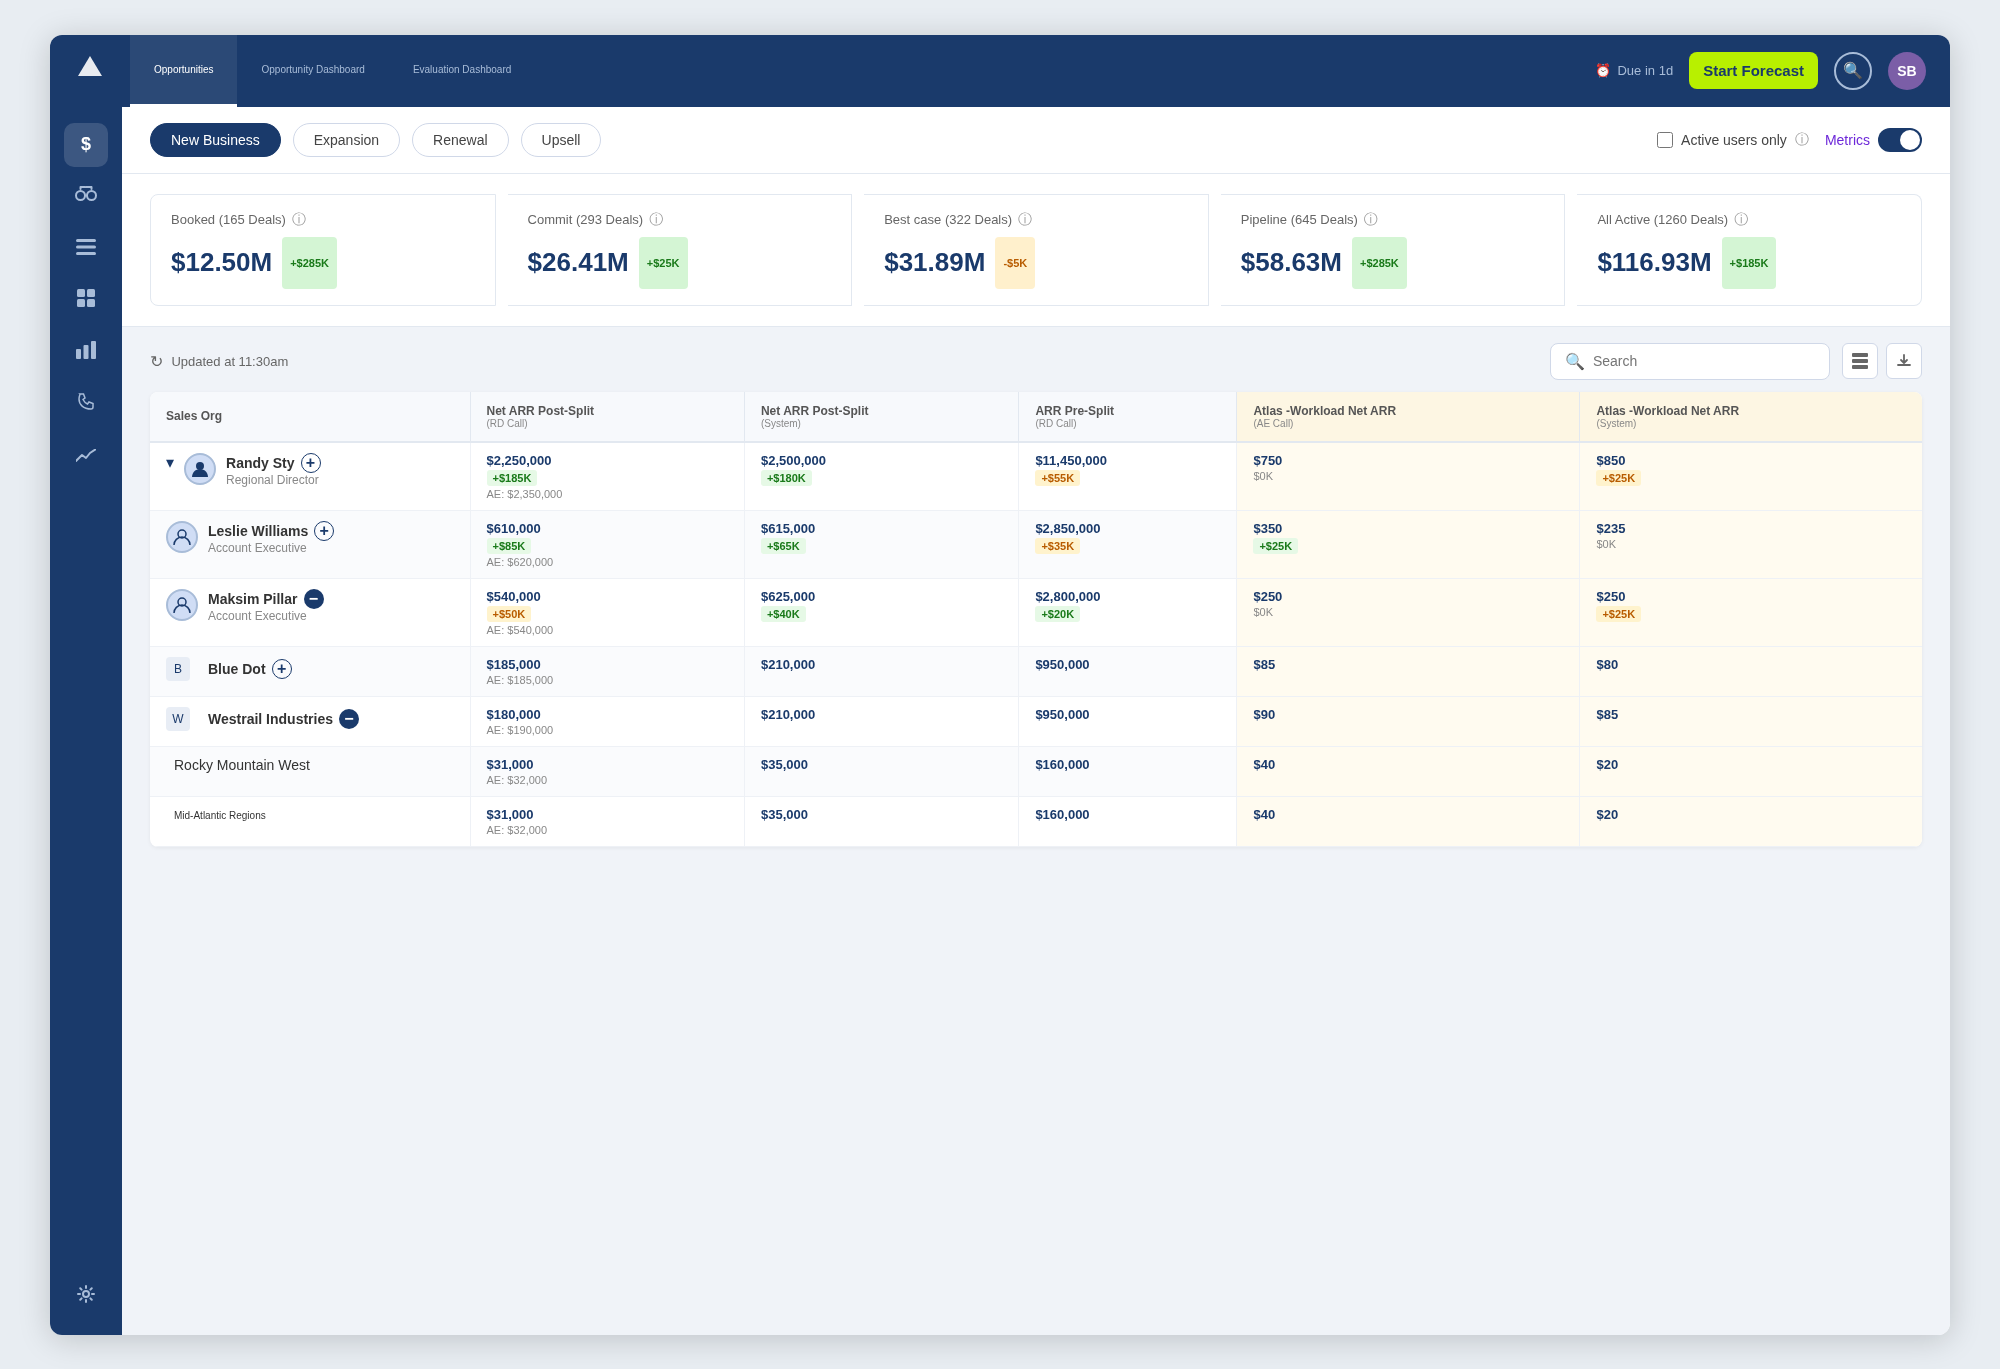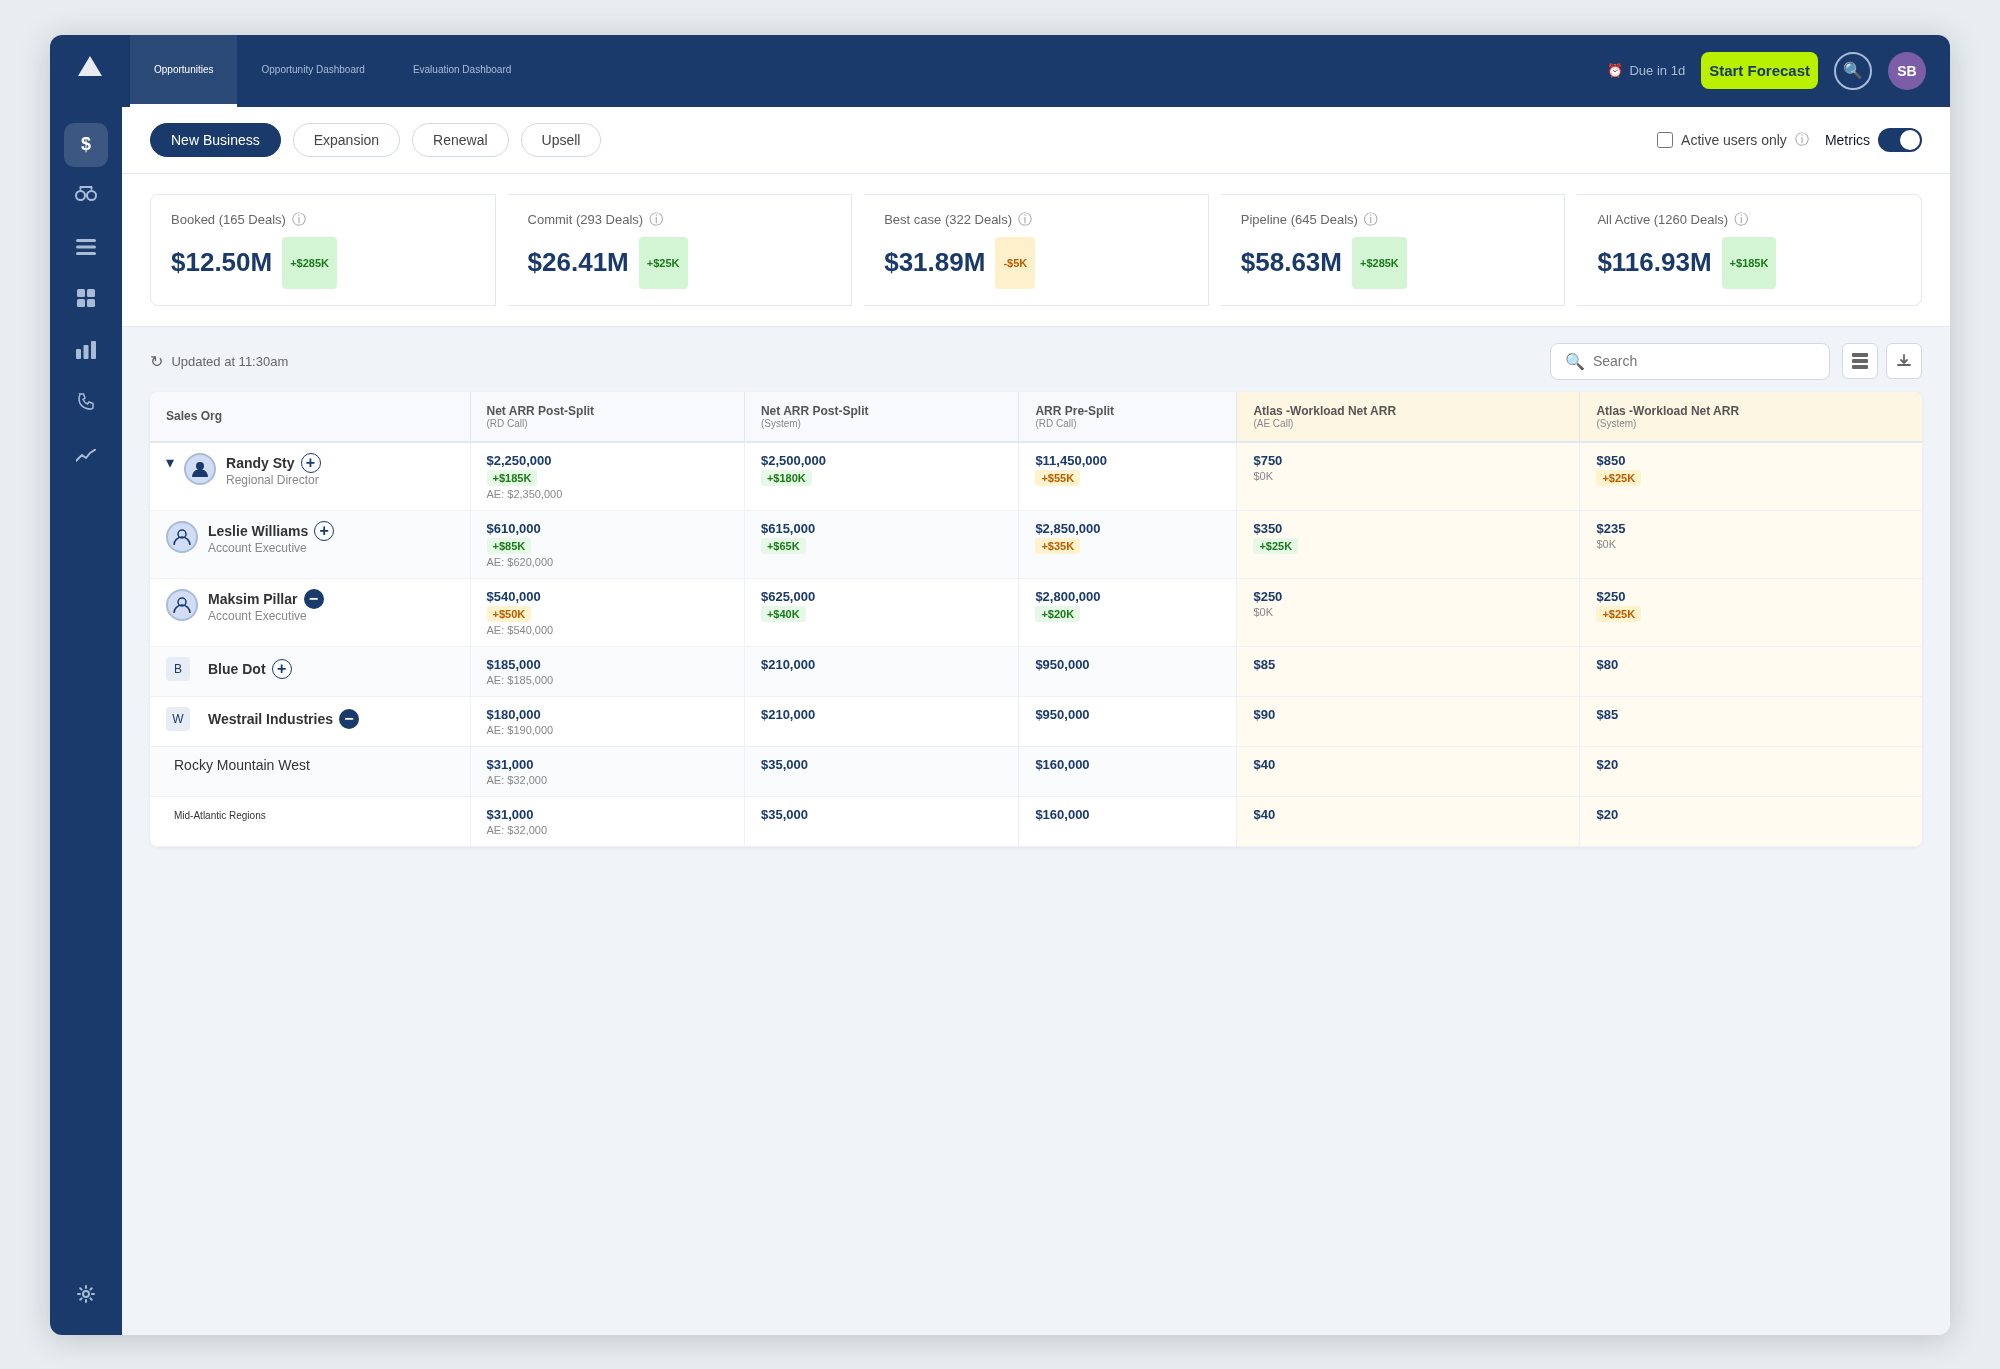--- a/index.html
+++ b/index.html
@@ -8,21 +8,21 @@
     .app-container { width: 1900px; height: 1300px; background: #fff; border-radius: 12px; overflow: hidden; display: flex; flex-direction: column; box-shadow: 0 4px 32px rgba(0,0,0,0.18); }
 
     
     .top-nav { background: #1a3a6b; display: flex; align-items: center; height: 72px; padding: 0 24px; gap: 0; flex-shrink: 0; }
     .nav-logo { color: #fff; margin-right: 24px; font-size: 22px; }
     .nav-tabs { display: flex; align-items: center; flex: 1; height: 100%; }
     .nav-tab { color: #a8bcd8; padding: 0 24px; height: 100%; display: flex; align-items: center; font-size: 10px; cursor: pointer; border-bottom: 3px solid transparent; white-space: nowrap; }
     .nav-tab.active { color: #fff; border-bottom: 3px solid #fff; background: rgba(255,255,255,0.08); }
     .nav-right { display: flex; align-items: center; gap: 16px; margin-left: auto; }
     .due-badge { display: flex; align-items: center; gap: 6px; color: #a8bcd8; font-size: 13px; }
-    .start-forecast-btn { background: #b8f000; color: #1a3a6b; font-weight: 700; font-size: 15px; border: none; border-radius: 8px; padding: 10px 8px; cursor: pointer; white-space: nowrap; }
+    .start-forecast-btn { background: #b8f000; color: #1a3a6b; font-weight: 700; font-size: 15px; border: none; border-radius: 8px; padding: 10px 14px; cursor: pointer; white-space: nowrap; }
     .nav-icon-btn { width: 38px; height: 38px; border-radius: 50%; border: 2px solid #a8bcd8; background: transparent; display: flex; align-items: center; justify-content: center; cursor: pointer; color: #fff; font-size: 16px; }
     .avatar { width: 38px; height: 38px; border-radius: 50%; background: #7b5ea7; display: flex; align-items: center; justify-content: center; color: #fff; font-weight: 700; font-size: 14px; }
 
     
     .main-layout { display: flex; flex: 1; overflow: hidden; }
 
     
     .sidebar { width: 72px; background: #1a3a6b; display: flex; flex-direction: column; align-items: center; padding: 16px 0; gap: 8px; flex-shrink: 0; }
     .sidebar-item { width: 44px; height: 44px; border-radius: 10px; display: flex; align-items: center; justify-content: center; cursor: pointer; color: #a8bcd8; font-size: 20px; }
     .sidebar-item.active { background: rgba(255,255,255,0.15); color: #fff; }
@@ -32,21 +32,21 @@
     .content { flex: 1; background: #f0f3f8; display: flex; flex-direction: column; overflow: hidden; }
 
     
     .sub-header { background: #fff; padding: 16px 28px; display: flex; align-items: center; gap: 12px; border-bottom: 1px solid #e2e8f0; flex-shrink: 0; }
     .pill-btn { padding: 8px 20px; border-radius: 20px; border: 1.5px solid #d0d8e8; background: #fff; font-size: 14px; font-weight: 500; cursor: pointer; color: #444; }
     .pill-btn.active { background: #1a3a6b; color: #fff; border-color: #1a3a6b; }
     .sub-header-right { margin-left: auto; display: flex; align-items: center; gap: 16px; }
     .checkbox-label { display: flex; align-items: center; gap: 8px; font-size: 14px; color: #444; cursor: pointer; }
     .checkbox-label input { width: 16px; height: 16px; }
     .info-icon { color: #999; font-size: 14px; }
-    .toggle-container { display: flex; align-items: center; gap: 8px; font-size: 14px; color: #0f172a; }
+    .toggle-container { display: flex; align-items: center; gap: 8px; font-size: 14px; color: #6d28d9; }
     .toggle { width: 44px; height: 24px; background: #1a3a6b; border-radius: 12px; position: relative; cursor: pointer; }
     .toggle-knob { width: 20px; height: 20px; background: #fff; border-radius: 50%; position: absolute; top: 2px; right: 2px; }
 
     
     .kpi-row { display: flex; gap: 12px; padding: 20px 28px; background: #fff; border-bottom: 1px solid #e2e8f0; flex-shrink: 0; }
     .kpi-card { flex: 1; padding: 16px 20px; border: 1px solid #e2e8f0; border-radius: 0; background: #fff; }
     .kpi-card:first-child { border-radius: 8px 0 0 8px; }
     .kpi-card:last-child { border-radius: 0 8px 8px 0; }
     .kpi-card + .kpi-card { border-left: none; }
     .kpi-label { font-size: 13px; color: #666; display: flex; align-items: center; gap: 6px; margin-bottom: 8px; }

